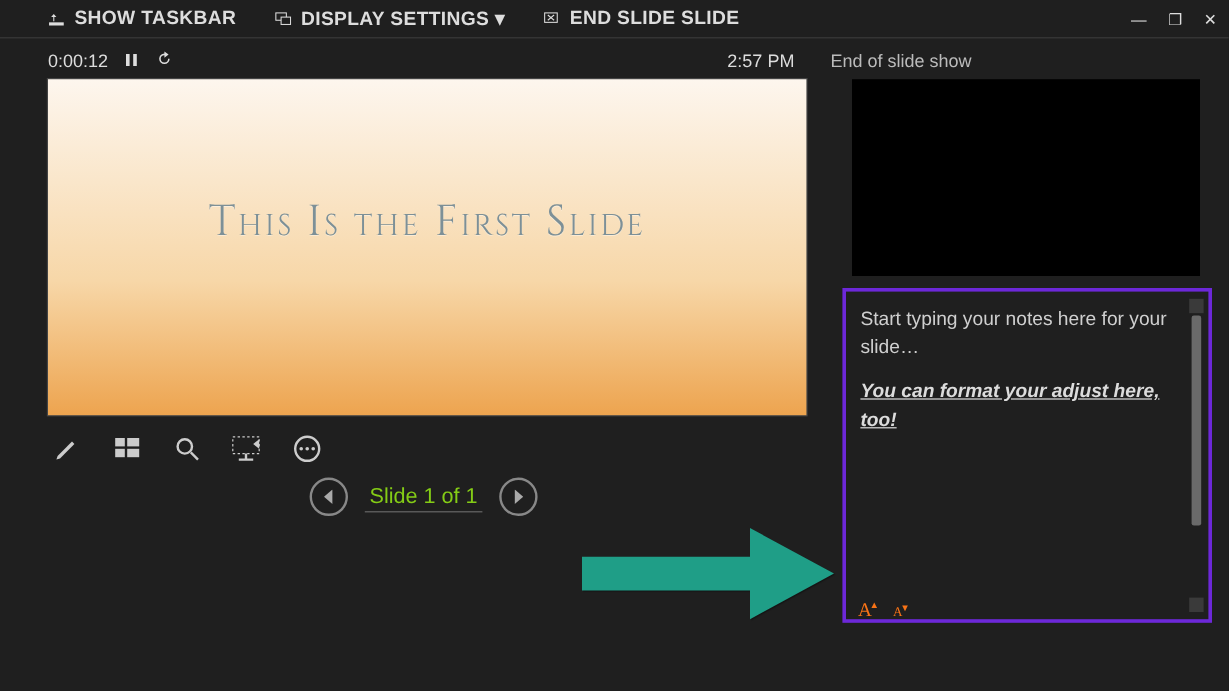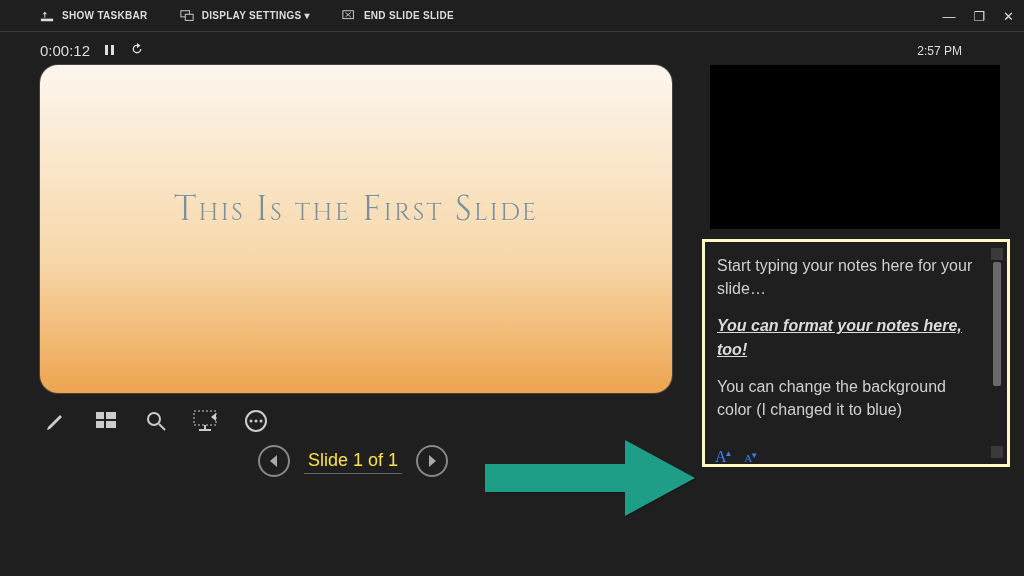--- a/index.html
+++ b/index.html
@@ -18,21 +18,21 @@
     align-items: center;
     padding: 0 40px;
     gap: 32px;
     border-bottom: 1px solid #3a3a3a;
     position: relative;
   }
   .tb-item {
     display: flex;
     align-items: center;
     gap: 8px;
-    font-size: 10px;
+    font-size: 16px;
     font-weight: 600;
     letter-spacing: 0.3px;
     color: #ddd;
     cursor: pointer;
   }
   .tb-item .icon { fill: #ddd; }
   .win-controls {
     position: absolute;
     right: 10px;
     top: 0;
@@ -51,46 +51,45 @@
     align-items: center;
     padding: 10px 40px 6px 40px;
     font-size: 15px;
     color: #ddd;
   }
   .timebar .left {
     display: flex; align-items: center; gap: 14px;
     flex: 0 0 auto;
   }
   .timebar .spacer { flex: 1; }
-  .timebar .clock { padding-right: 22px; font-size: 12px; margin-left: 17px; }
+  .timebar .clock { padding-right: 22px; font-size: 15px; margin-left: 17px; }
   .timebar .right-label { width: 300px; font-size: 15px; color: #bbb; padding-left: 8px; }
 
   .main {
     display: flex;
     gap: 18px;
     padding: 0 18px;
   }
 
   
   .left-col {
     flex: 1;
     display: flex;
     flex-direction: column;
   }
   .slide-preview {
     margin-left: 22px;
     width: 632px;
-    height: 328px;
+    height: 280px;
     background: linear-gradient(to bottom, #fdf6ee 0%, #f7d7a8 60%, #eda44f 100%);
     box-shadow: 0 0 0 1px #444;
     display: flex;
     align-items: center;
     justify-content: center;
     overflow: hidden;
-    border-radius: 18px;
   }
   .slide-title {
     font-family: "Trajan Pro", "Cinzel", Georgia, serif;
     font-variant: small-caps;
     font-size: 36px;
     letter-spacing: 2px;
     color: #7d9097;
     text-shadow: 0 1px 0 rgba(255,255,255,0.4);
     transform: translateY(-20px);
   }
@@ -116,42 +115,42 @@
   .nav-btn {
     width: 32px; height: 32px;
     border: 2px solid #888;
     border-radius: 50%;
     display: flex; align-items: center; justify-content: center;
     cursor: pointer;
   }
   .nav-btn svg { fill: #aaa; }
   .slide-counter {
     font-size: 18px;
-    color: #fde047;
+    color: #84cc16;
     border-bottom: 1px solid #666;
     padding: 2px 4px;
   }
 
   
   .right-col {
     width: 300px;
     display: flex;
     flex-direction: column;
   }
   .next-preview {
     width: 290px;
     height: 164px;
     background: #000;
     margin-left: 4px;
   }
   .notes-box {
     margin-top: 10px;
     width: 308px;
-    height: 228px;
-    border: 3px solid #fef9c3;
+    height: 279px;
+    border: 3px solid #6d28d9;
     position: relative;
     padding: 12px 22px 28px 12px;
     background: #1f1f1f;
     overflow: hidden;
     margin-left: -4px;
   }
   .notes-scroll {
     position: absolute;
     right: 4px; top: 6px; bottom: 6px;
     width: 12px;
@@ -179,21 +178,21 @@
     font-style: italic;
     font-weight: 700;
     text-decoration: underline;
     color: #dcdcdc;
   }
   .font-ctrl {
     position: absolute;
     left: 10px;
     bottom: -2px;
     font-family: Georgia, serif;
-    color: #3b82f6;
+    color: #f97316;
     font-size: 15px;
   }
   .font-ctrl .big { font-size: 16px; }
   .font-ctrl .sm  { font-size: 11px; margin-left: 6px; }
   .font-ctrl .caret { font-size: 8px; position: relative; top:-6px; left:-2px; }
 
   
   .big-arrow {
     position: absolute;
     left: 475px;
@@ -247,20 +246,21 @@
         </svg>
     </span>
     <span>
       <svg width="14" height="14" viewBox="0 0 16 16">
           <path d="M8 3a5 5 0 1 0 5 5h-1.5A3.5 3.5 0 1 1 8 4.5V7l4-3-4-3v2z" fill="#ddd"></path>
         </svg>
     </span>
   </div>
   <div class="spacer"></div>
   <div class="clock">2:57 PM</div>
+  <div class="right-label">End of slide show</div>
 </div>
 
 <div class="main">
 
   <div class="left-col">
     <div class="slide-preview">
       <div class="slide-title">This Is the First Slide</div>
     </div>
 
     <div class="tools-row">
@@ -314,22 +314,21 @@
           </svg>
       </div>
     </div>
   </div>
 
   <div class="right-col">
     <div class="next-preview"></div>
     <div class="notes-box">
       <div class="notes-content">
         <p>Start typing your notes here for your slide…</p>
-        <p class="fmt">You can format your notes here, too!</p>
-        <p>You can change the background color (I changed it to blue)</p>
+        <p class="fmt">You can format your adjust here, too!</p>
       </div>
       <div class="notes-scroll">
         <span class="arrow up"></span>
         <span class="thumb"></span>
         <span class="arrow down"></span>
       </div>
       <div class="font-ctrl">
         <span class="big">A<span class="caret">▲</span></span>
         <span class="sm">A<span class="caret" style="top:-4px">▼</span></span>
       </div>

